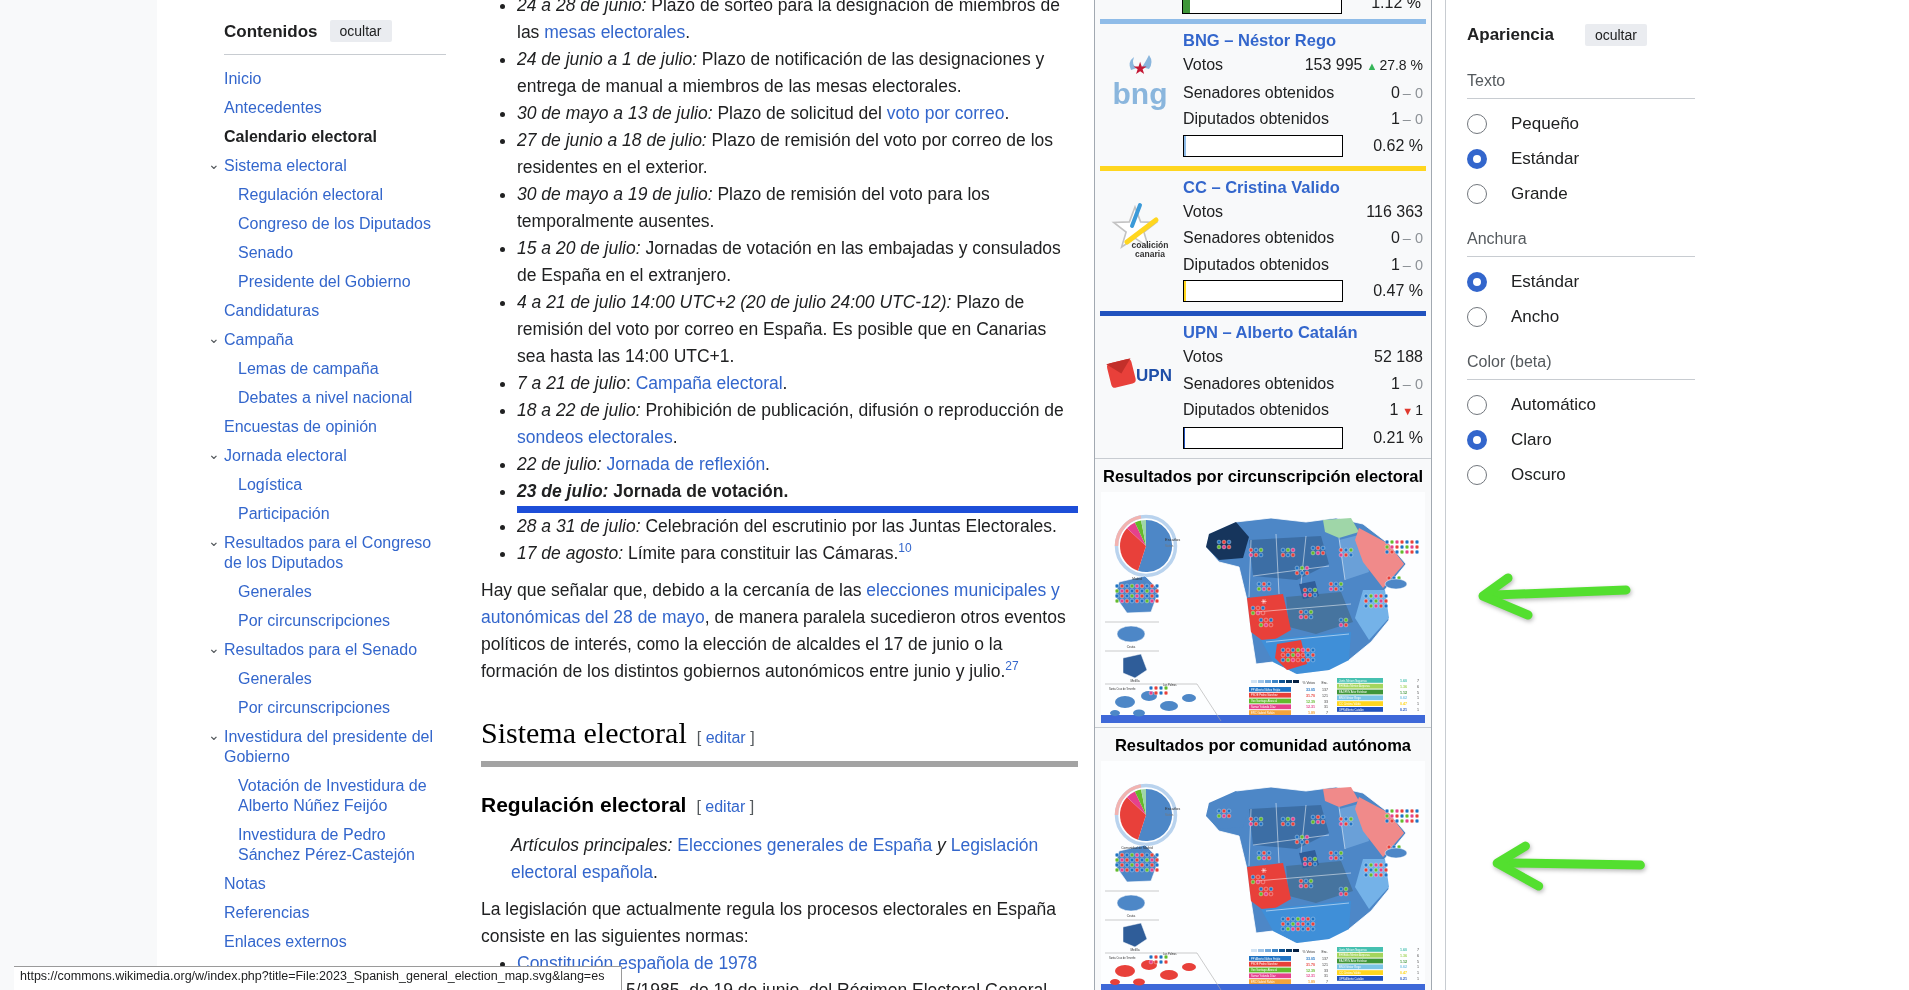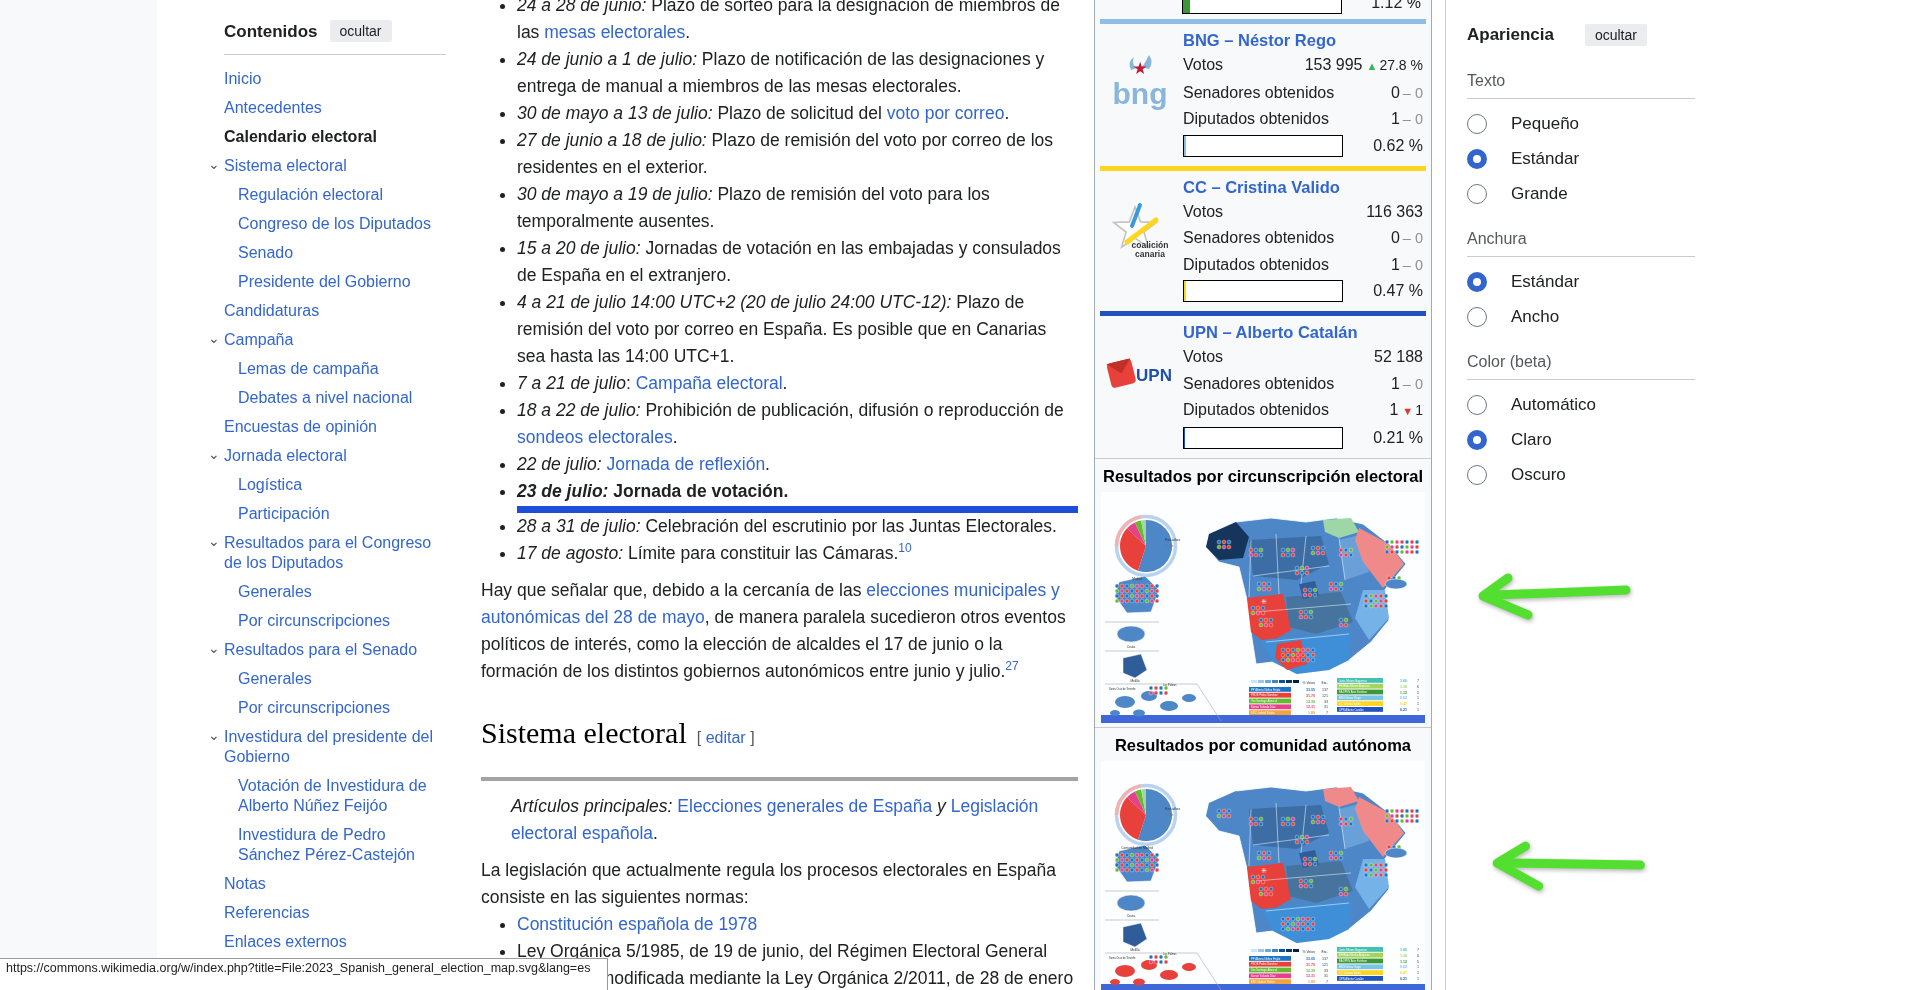--- a/index.html
+++ b/index.html
@@ -28,21 +28,21 @@
   ul.cal{margin:0;padding-left:36px}
   ul.cal li{margin:0}
   li.rule{border-bottom:7px solid #1d4ed8;padding-bottom:1px;margin-bottom:2px;margin-right:68px}
   .it{font-style:italic}
   .bd{font-weight:bold}
   .bdit{font-weight:bold;font-style:italic}
   a.lnk{color:var(--link);text-decoration:none;cursor:pointer}
   sup.ref{color:var(--link);font-size:12px;position:relative;top:-7px;vertical-align:baseline;cursor:pointer;line-height:0}
   p.body{margin:10px 0 0}
   h2.sec{font-family:"Liberation Serif",serif;font-weight:400;font-size:30px;line-height:36px;
-         margin:30px 0 0;padding-bottom:21px;border-bottom:4px solid #a3a3a3;color:#000}
+         margin:30px 0 0;padding-bottom:5px;border-bottom:6px solid #a3a3a3;color:#000}
   .edit{font-family:"Liberation Sans",sans-serif;font-size:16px;color:#54595d;margin-left:10px;font-weight:400}
   .edit a{color:var(--link);text-decoration:none;cursor:pointer}
   h3.sub{font-size:21px;margin:24px 0 0;color:#000;font-weight:bold}
   .hatnote{padding-left:30px;margin-top:12px}
   .hatnote .it{}
   .hatnote a.lnk{font-style:normal}
 
   
   .infobox{position:absolute;left:1094px;top:0;width:338px;height:990px;background:#f8f9fa;
            border-left:1px solid #a2a9b1;border-right:1px solid #a2a9b1;box-sizing:border-box;font-size:16px}
@@ -75,21 +75,21 @@
   .app-sec-title{color:#54595d;font-size:16px;margin:26px 0 0;padding-bottom:8px;border-bottom:1px solid #c8ccd1}
   .opt{display:flex;align-items:flex-end;gap:24px;margin-top:13px;cursor:pointer;height:22px}
   .radio{width:20px;height:20px;border-radius:50%;border:1px solid #72777d;background:#fff;box-sizing:border-box;flex:none}
   .radio.sel{border:6px solid var(--blue)}
 
   
   .gArrow{position:absolute;filter:drop-shadow(1px 2px 2px rgba(0,0,0,.28))}
   #arrow1{left:1468px;top:566px}
   #arrow2{left:1482px;top:838px}
   .gArrow path{fill:none;stroke:#53df2f;stroke-width:9;stroke-linecap:round;stroke-linejoin:round}
-  .statusbar{position:absolute;left:0;bottom:0;width:608px;height:32px;background:#fff;
+  .statusbar{position:absolute;left:14px;bottom:0;width:608px;height:24px;background:#fff;
              border:1px solid #9a9a9a;border-left:0;border-bottom:0;box-sizing:border-box;
              font-size:12.5px;line-height:19px;padding:0 6px;white-space:nowrap;overflow:hidden;color:#202122}
 </style>
 </head>
 <body>
 
 <div id="page" style="--link: #3366cc; --blue: #3366cc;">
   <div class="left-strip"></div>
 
   <nav class="toc">
@@ -141,20 +141,21 @@
         <li><span class="it">4 a 21 de julio 14:00 UTC+2 (20 de julio 24:00 UTC-12):</span><span class=""> Plazo de remisión del voto por correo en España. Es posible que en Canarias sea hasta las 14:00 UTC+1.</span></li>
         <li><span class="it">7 a 21 de julio</span><span class="">: </span><a class="lnk">Campaña electoral</a><span class="">.</span></li>
         <li><span class="it">18 a 22 de julio:</span><span class=""> Prohibición de publicación, difusión o reproducción de </span><a class="lnk">sondeos electorales</a><span class="">.</span></li>
         <li><span class="it">22 de julio:</span><span class=""> </span><a class="lnk">Jornada de reflexión</a><span class="">.</span></li>
         <li class="rule"><span class="bdit">23 de julio:</span><span class="bd"> Jornada de votación.</span></li>
         <li><span class="it">28 a 31 de julio:</span><span class=""> Celebración del escrutinio por las Juntas Electorales.</span></li>
         <li><span class="it">17 de agosto:</span><span class=""> Límite para constituir las Cámaras.</span><sup class="ref">10</sup></li>
       </ul>
     <p class="body" id="note-para"><span class="">Hay que señalar que, debido a la cercanía de las </span><a class="lnk">elecciones municipales y autonómicas del 28 de mayo</a><span class="">, de manera paralela sucedieron otros eventos políticos de interés, como la elección de alcaldes el 17 de junio o la formación de los distintos gobiernos autonómicos entre junio y julio.</span><sup class="ref">27</sup></p>
     <h2 class="sec" id="h2-row"><span>Sistema electoral</span><span class="edit" id="edit-h2"><span>[ </span><a>editar</a><span> ]</span></span></h2>
+    <h3 class="sub" id="h3-row"><span>Regulación electoral</span><span class="edit" id="edit-h3"><span>[ </span><a>editar</a><span> ]</span></span></h3>
     <div class="hatnote" id="hatnote"><span class="it">Artículos principales: </span><a class="lnk">Elecciones generales de España</a><span class="it"> y </span><a class="lnk">Legislación electoral española</a><span class="">.</span></div>
     <p class="body">La legislación que actualmente regula los procesos electorales en España consiste en las siguientes normas:</p>
     <ul class="cal" id="law-list">
         <li><a class="lnk">Constitución española de 1978</a></li>
         <li><span class="">Ley Orgánica 5/1985, de 19 de junio, del Régimen Electoral General (LOREG); modificada mediante la Ley Orgánica 2/2011, de 28 de enero</span></li>
       </ul>
   </main>
 
   <aside class="infobox" id="infobox">
     <div class="partial">

